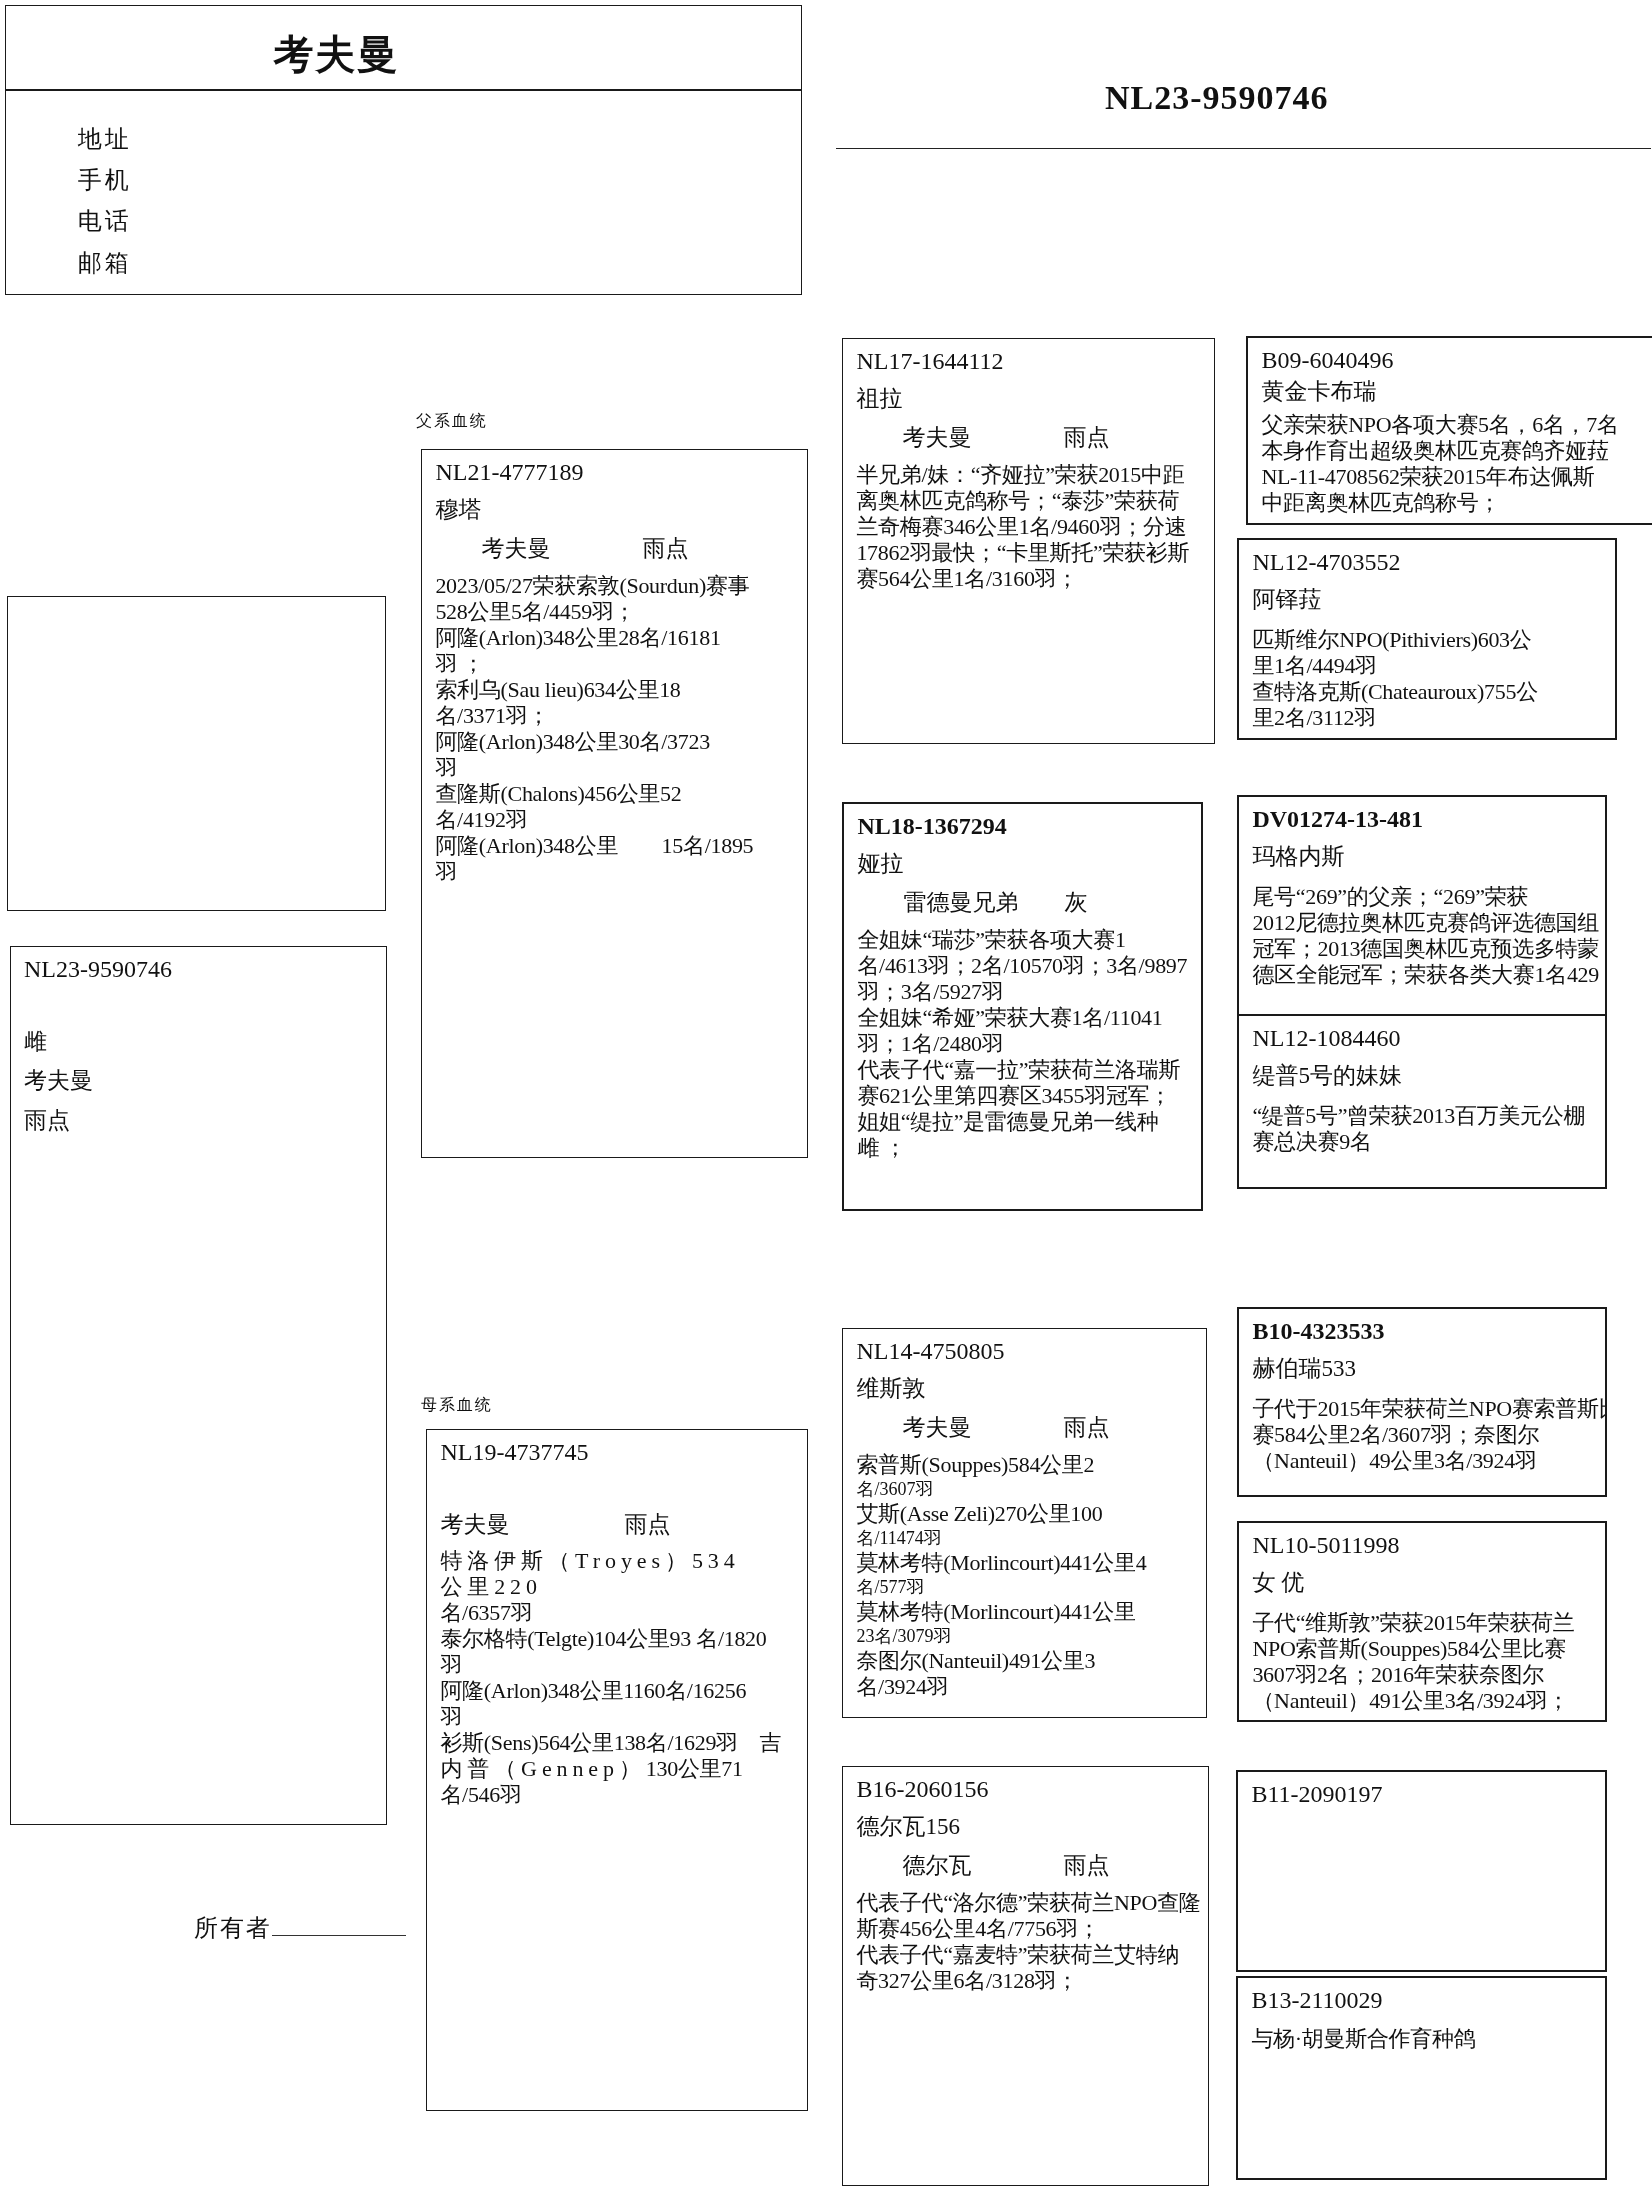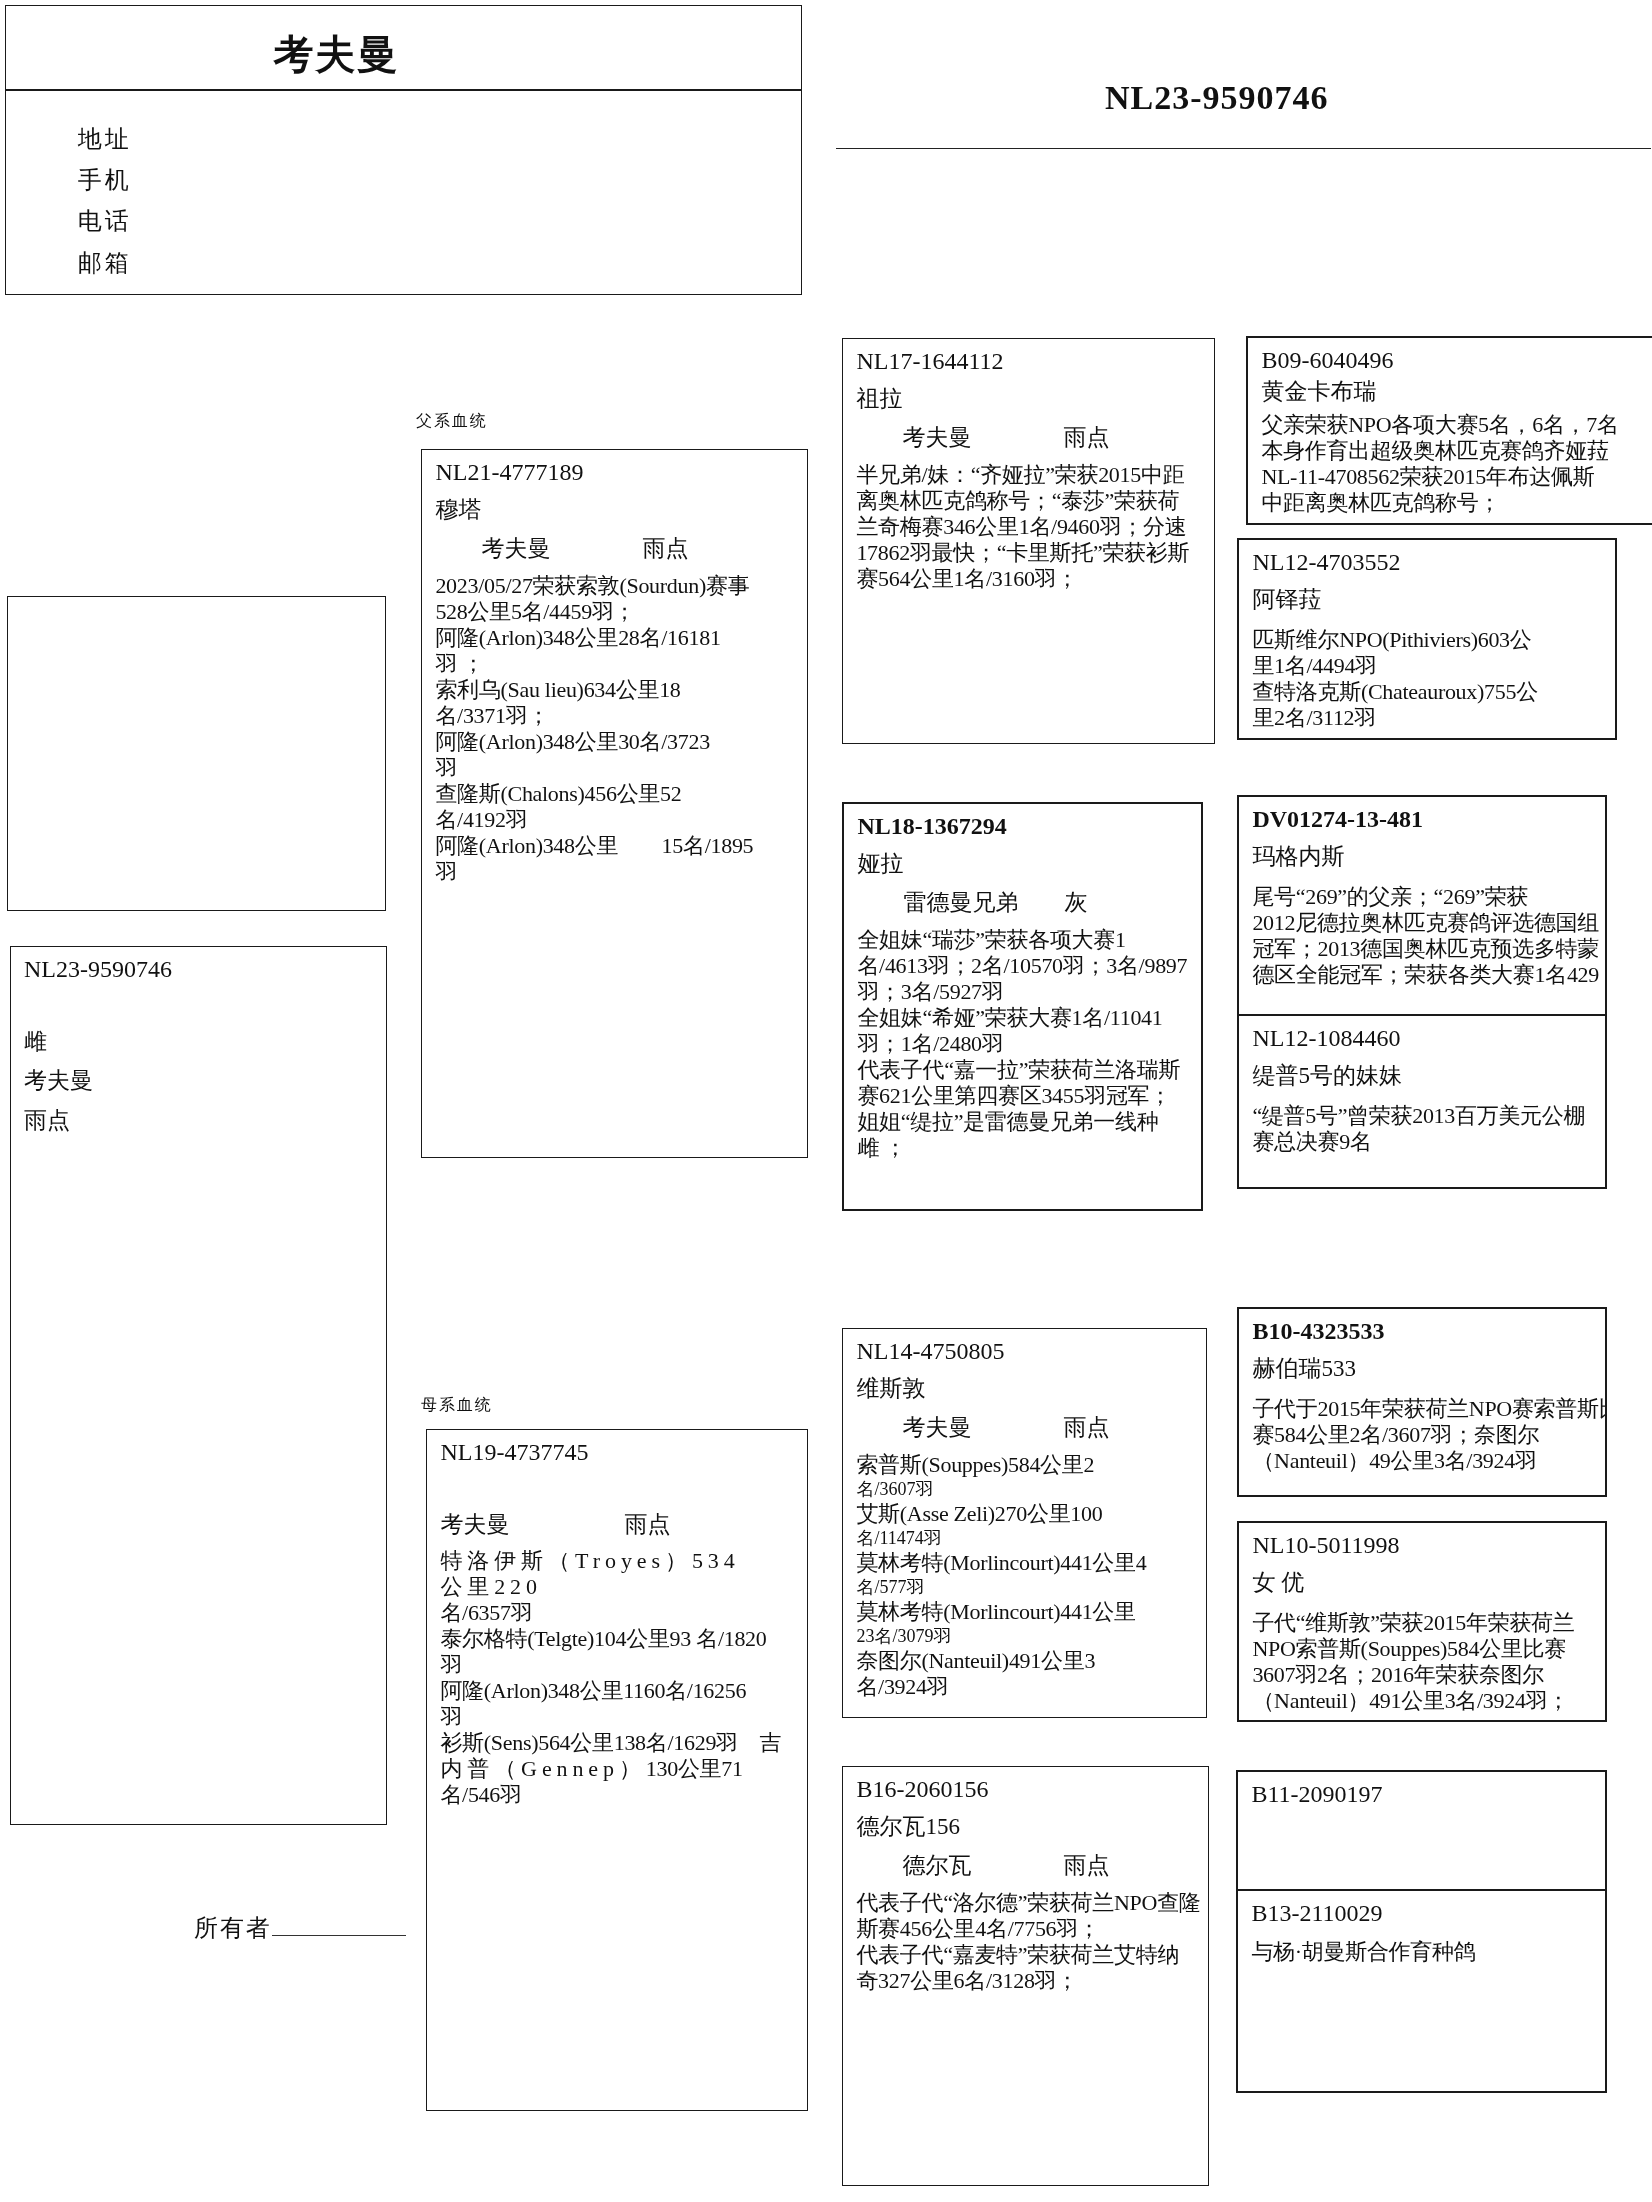--- a/index.html
+++ b/index.html
@@ -220,21 +220,21 @@
         <div class="line ring">NL10-5011998</div>
         <div class="line name">女 优</div>
         <div class="line body">子代“维斯敦”荣获2015年荣获荷兰</div>
         <div class="line body">NPO索普斯(Souppes)584公里比赛</div>
         <div class="line body">3607羽2名；2016年荣获奈图尔</div>
         <div class="line body">（Nanteuil）491公里3名/3924羽；</div>
       </div>
       <div class="box b3" style="left: 1236px; top: 1770px; width: 371px; height: 202px;">
         <div class="line ring">B11-2090197</div>
       </div>
-      <div class="box b3" style="left: 1236px; top: 1889px; width: 371px; height: 204px;">
+      <div class="box b3" style="left: 1236px; top: 1976px; width: 371px; height: 204px;">
         <div class="line ring">B13-2110029</div>
         <div class="line body">与杨·胡曼斯合作育种鸽</div>
       </div>
     </div>
 
   <div id="owner" class="abs">
     <span>所有者</span><span class="owner-line"></span>
   </div>
 
 </div>

